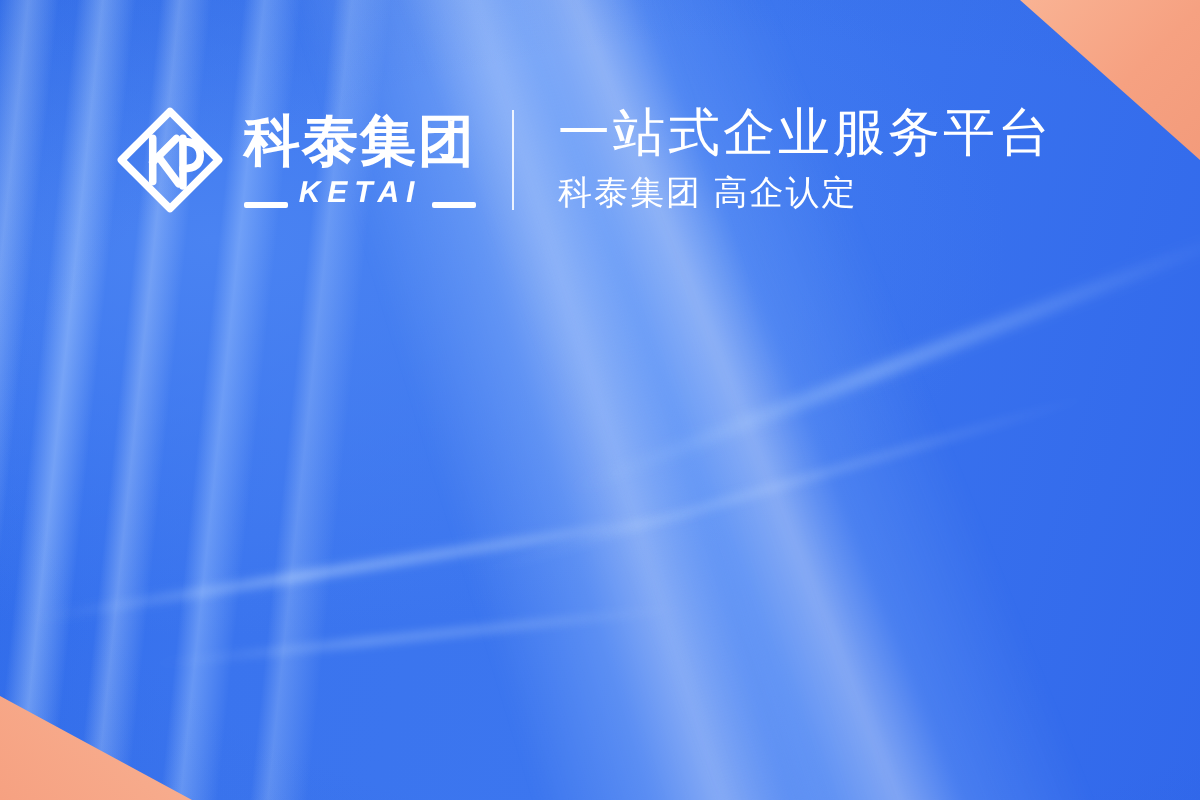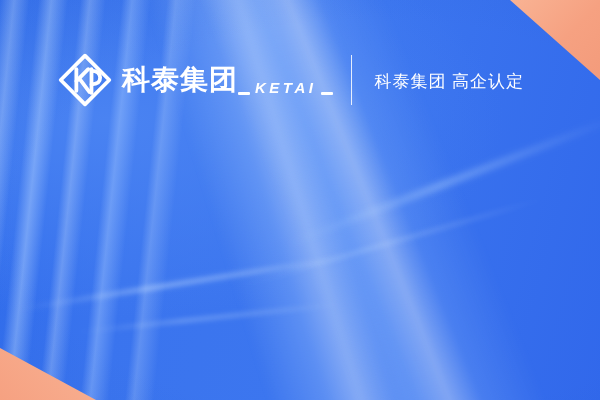--- a/index.html
+++ b/index.html
@@ -125,21 +125,21 @@
     box-sizing: border-box;
   }
   .logo-block {
     display: flex;
     align-items: center;
     gap: 10px;
   }
   .logo-mark { width: 54px; height: 54px; flex: 0 0 54px; display:block; }
   .logo-words {
     display: flex;
-    flex-direction: row;
+    flex-direction: column;
     align-items: stretch;
     justify-content: center;
   }
   .logo-cn {
     color: #ffffff;
     font-size: 28px;
     font-weight: 700;
     letter-spacing: 1px;
     line-height: 1.06;
     white-space: nowrap;
@@ -246,19 +246,20 @@
           <span class="logo-dash"></span>
           <span class="logo-en">KETAI</span>
           <span class="logo-dash"></span>
         </div>
       </div>
     </div>
 
     <div class="divider"></div>
 
     <div class="tagline">
+      <div class="tagline-main">一站式企业服务平台</div>
       <div class="tagline-sub">科泰集团 高企认定</div>
     </div>
 
   </div>
 
 
 </div>
 
 </body></html>

